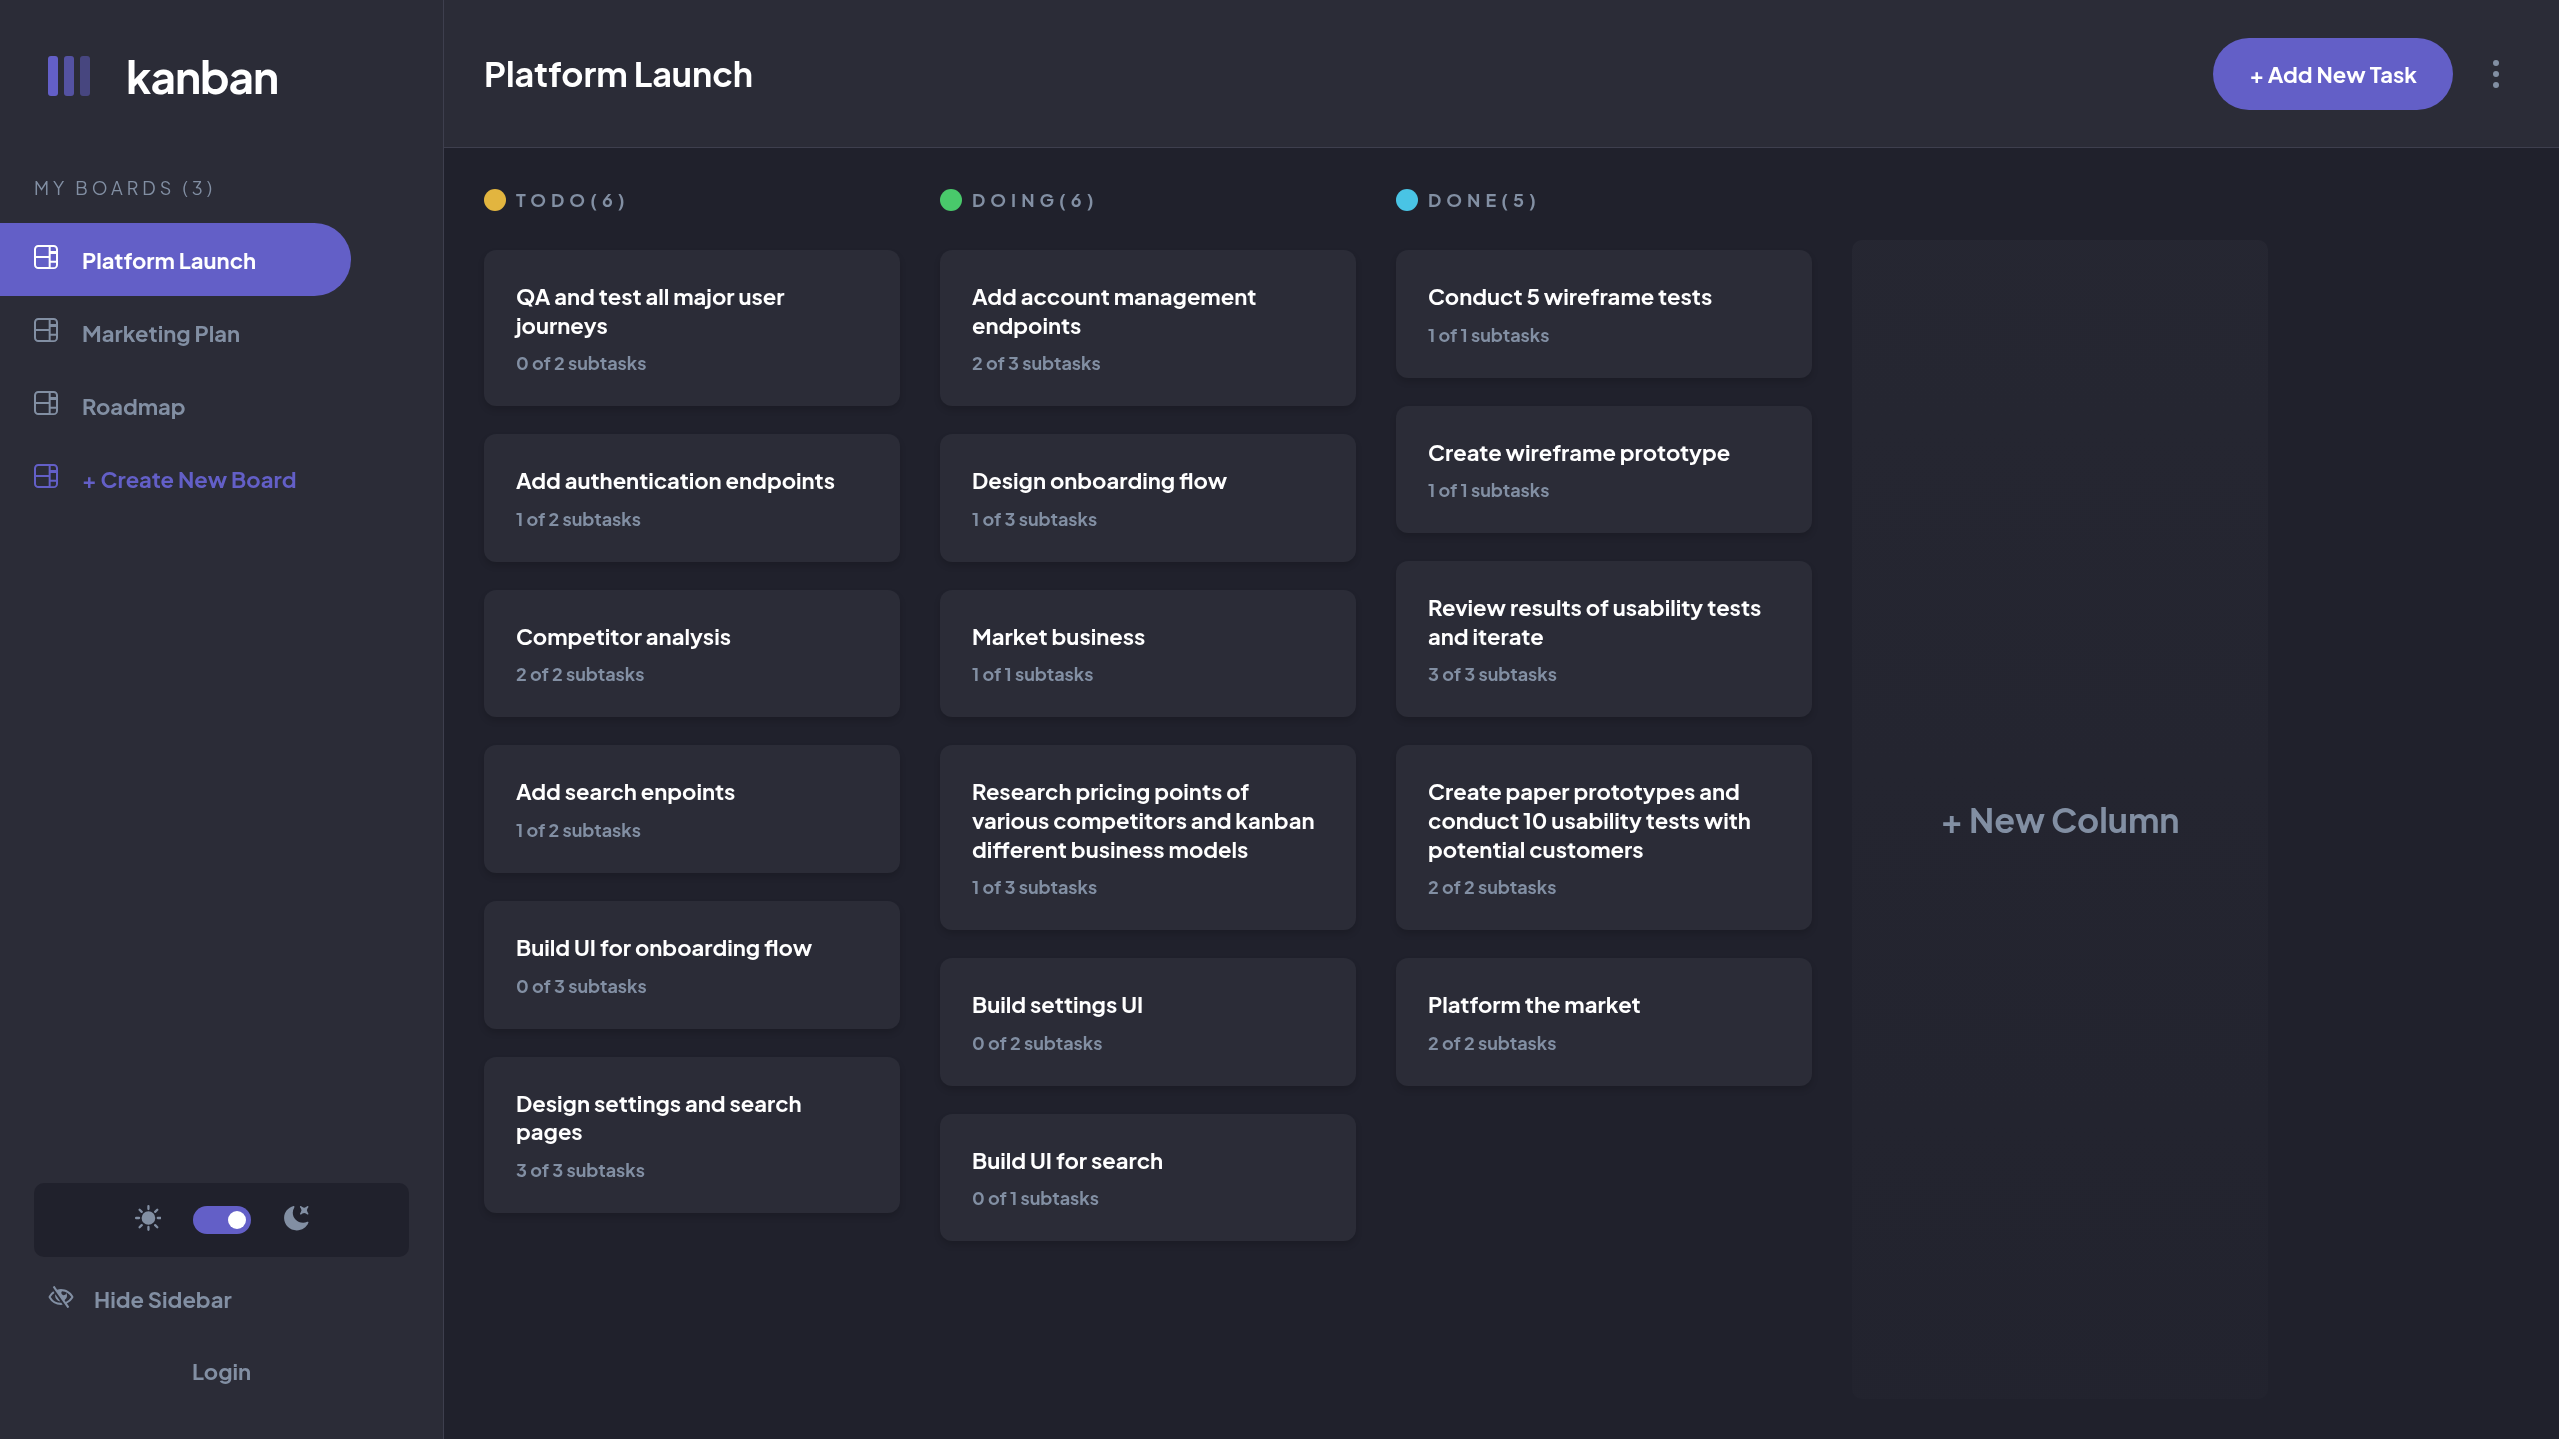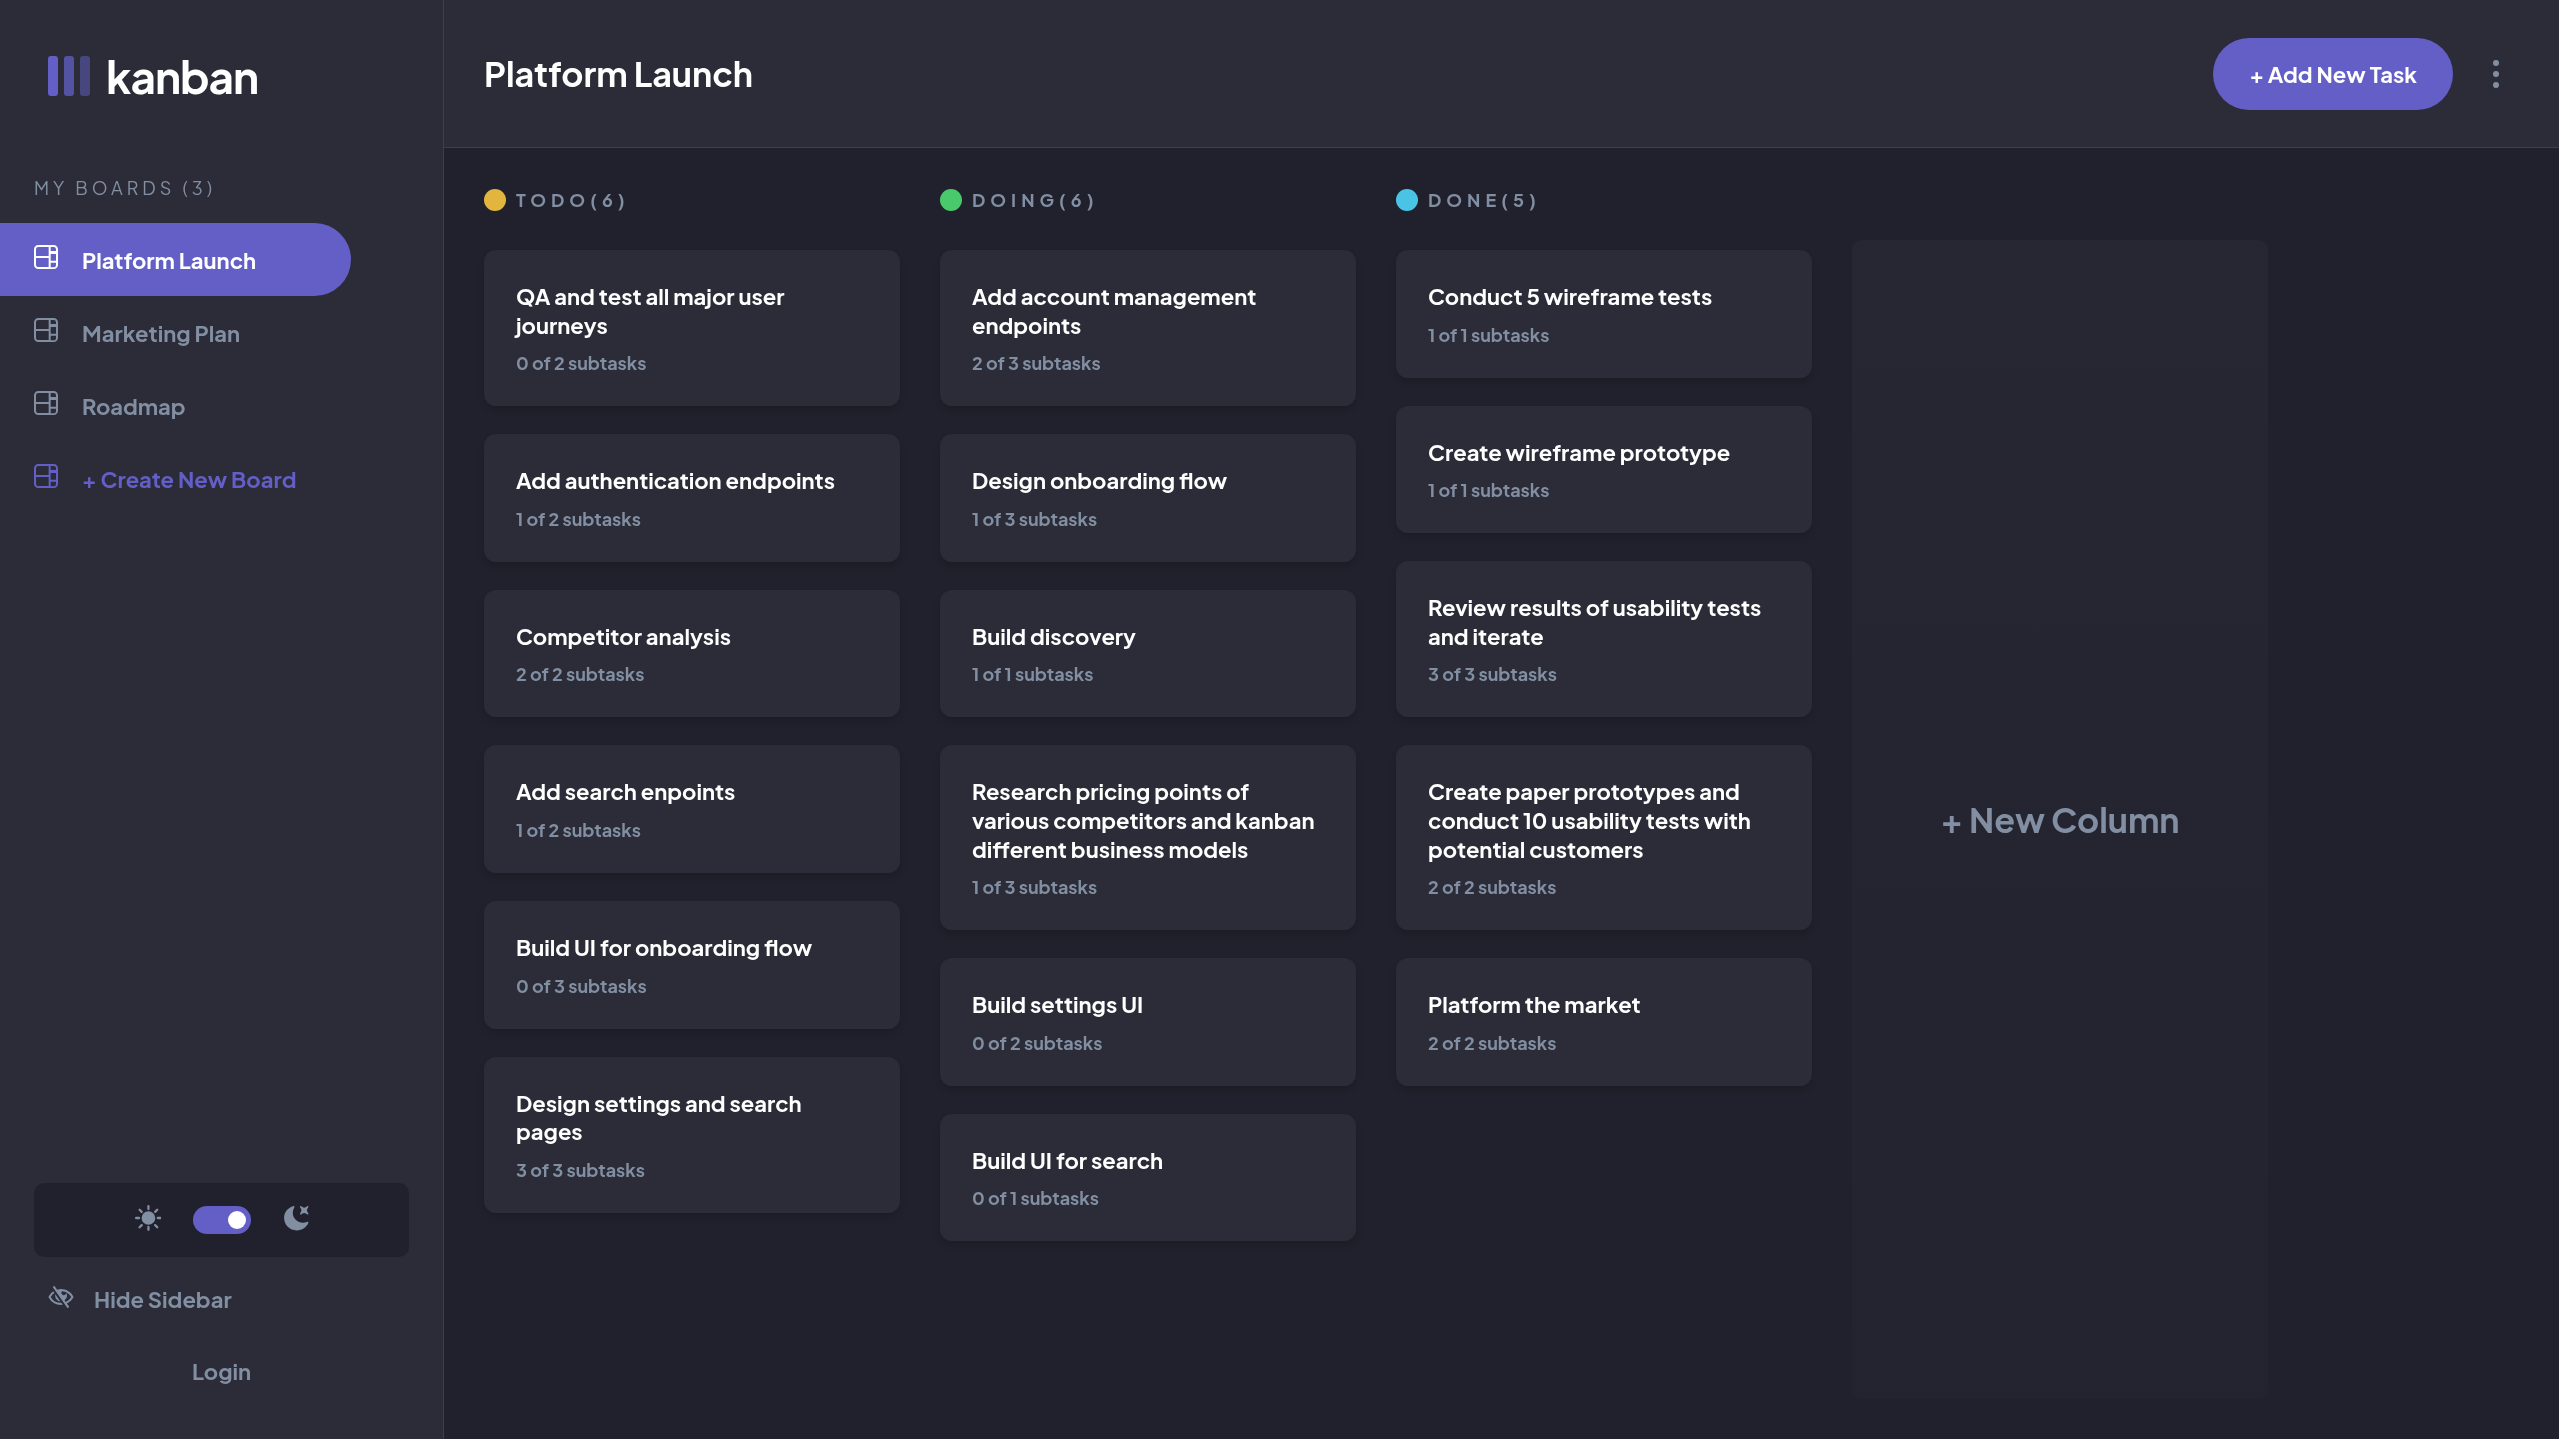--- a/index.html
+++ b/index.html
@@ -21,21 +21,21 @@
       background: #2B2C37;
       border-right: 1px solid #3E3F4E;
       display: flex;
       flex-direction: column;
       flex-shrink: 0;
     }
     .logo-wrap {
       padding: 48px 0 0 48px;
       display: flex;
       align-items: center;
-      gap: 16px;
+      gap: 36px;
     }
     .logo-bars {
       display: flex;
       gap: 6px;
     }
     .logo-bars span {
       width: 10px;
       height: 40px;
       background: #635FC7;
       border-radius: 3px;
@@ -379,21 +379,21 @@
         </div>
         <div class="card">
           <div class="card-title">Add account management endpoints</div>
           <div class="card-sub">2 of 3 subtasks</div>
         </div>
         <div class="card">
           <div class="card-title">Design onboarding flow</div>
           <div class="card-sub">1 of 3 subtasks</div>
         </div>
         <div class="card">
-          <div class="card-title">Build discovery</div>
+          <div class="card-title">Market business</div>
           <div class="card-sub">1 of 1 subtasks</div>
         </div>
         <div class="card">
           <div class="card-title">Research pricing points of various competitors and kanban different business models</div>
           <div class="card-sub">1 of 3 subtasks</div>
         </div>
         <div class="card">
           <div class="card-title">Build settings UI</div>
           <div class="card-sub">0 of 2 subtasks</div>
         </div>

